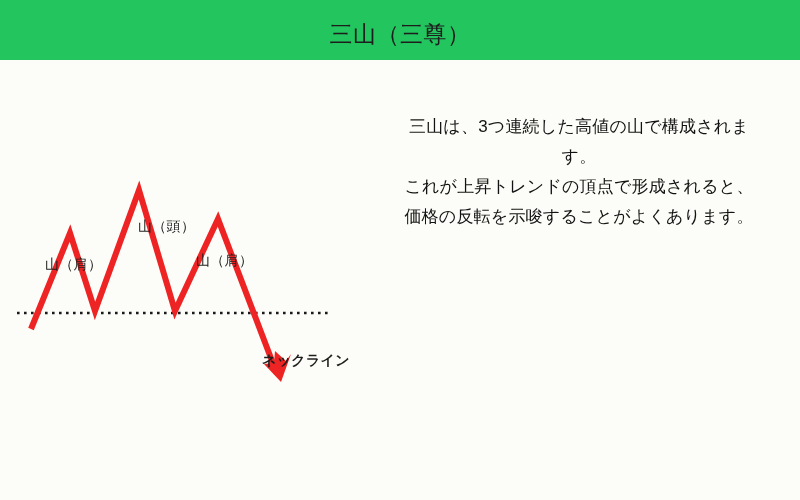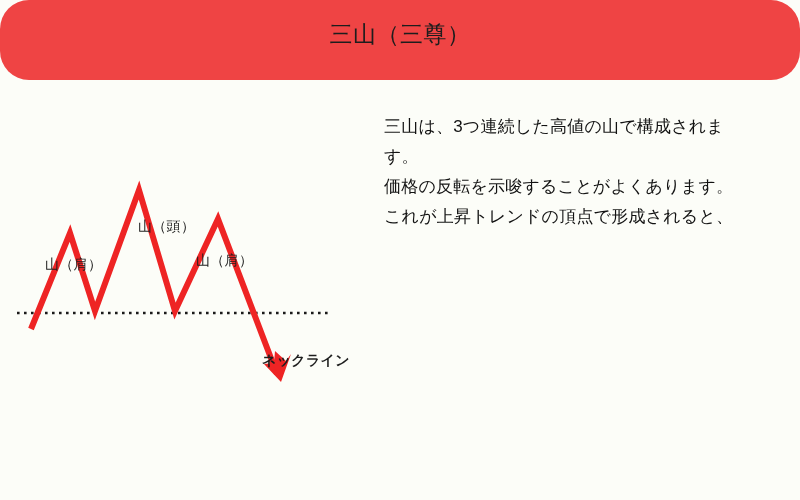--- a/index.html
+++ b/index.html
@@ -19,23 +19,22 @@
     width: 800px;
     height: 500px;
     background: #fcfdf8;
   }
   
   #header {
     position: absolute;
     left: 0;
     top: 0;
     width: 800px;
-    height: 80px;
-    background: #ef4444;
-    border-radius: 29px;
+    height: 60px;
+    background: #22c55e;
   }
   #header-title {
     position: absolute;
     left: 0;
     top: 0;
     width: 800px;
     height: 68px;
     line-height: 68px;
     text-align: center;
     font-size: 23px;
@@ -69,20 +68,21 @@
   #label-left-shoulder  { left: 45px;  top: 188px; }
   #label-head           { left: 138px; top: 150px; }
   #label-right-shoulder { left: 196px; top: 184px; }
   #label-neckline       { left: 262px; top: 284px; font-weight: bold; }
   
   #description {
     position: absolute;
     left: 384px;
     top: 112px;
     width: 390px;
+    text-align: center;
   }
   .desc-line {
     font-size: 17px;
     line-height: 30px;
     color: #121212;
     white-space: nowrap;
     letter-spacing: 0.2px;
   }
 </style>
 </head>
@@ -111,17 +111,17 @@
     <div class="chart-label" id="label-head">山（頭）</div>
 
     <div class="chart-label" id="label-right-shoulder">山（肩）</div>
 
     <div class="chart-label" id="label-neckline">ネックライン</div>
   </div>
 
   <div id="description">
     <div class="desc-line">三山は、3つ連続した高値の山で構成されま</div>
     <div class="desc-line">す。</div>
+    <div class="desc-line">これが上昇トレンドの頂点で形成されると、</div>
     <div class="desc-line">価格の反転を示唆することがよくあります。</div>
-    <div class="desc-line">これが上昇トレンドの頂点で形成されると、</div>
   </div>
 
 </div>
 
 </body></html>

